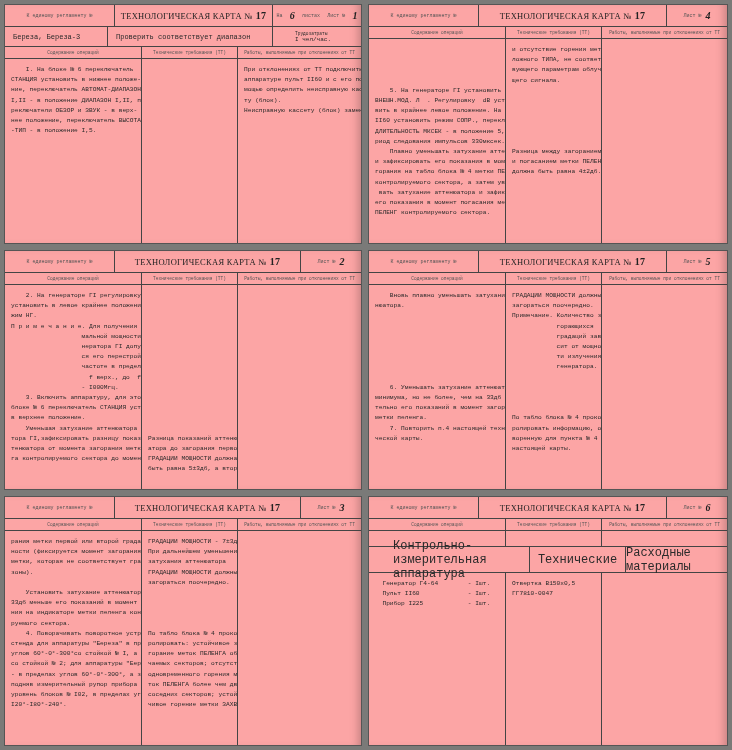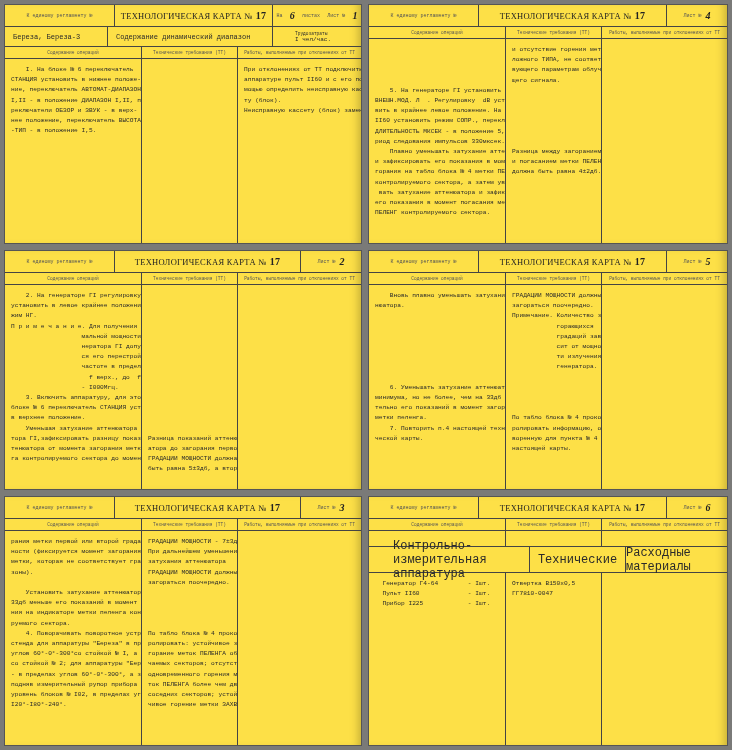--- a/index.html
+++ b/index.html
@@ -1,19 +1,19 @@
 <!DOCTYPE html>
 <html><head>
 <meta charset="utf-8">
 <style>
   * { box-sizing: border-box; margin: 0; padding: 0; }
   html, body { width: 732px; height: 750px; background: #7a7a78; overflow: hidden; }
   body { position: relative; font-family: "Liberation Mono", "DejaVu Sans Mono", monospace; color: #2a2a2a; }
   .sheet {
-    position: absolute; background: #fde047; border: 1px solid #555;
+    position: absolute; background: #fca5a5; border: 1px solid #555;
     overflow: hidden;
     box-shadow: inset -8px 0 10px -6px rgba(0,0,0,0.25);
   }
   .hdr { position: absolute; left: 0; right: 0; top: 0; height: 22px; border-bottom: 1px solid #444; display: flex; font-size: 5px; }
   .hdr > div { border-right: 1px solid #444; display: flex; align-items: center; justify-content: center; }
   .hdr > div:last-child { border-right: none; }
   .h-reg { width: 110px; color: #555; }
   .h-title { flex: 1; font-family: "Liberation Serif", "DejaVu Serif", serif; font-size: 8.5px; letter-spacing: 0.3px; color: #222; }
   .h-title b { font-weight: bold; font-size: 10px; margin-left: 3px; }
   .h-sheet { width: 60px; color: #555; }
@@ -52,21 +52,21 @@
     <div class="h-sheet-wide">
       <span>На</span>
         <b>6</b>
         <span>листах</span>
         <span>Лист №</span>
         <b>1</b>
     </div>
   </div>
   <div class="sub" style="top:22px;">
     <div style="width:103px;">Береза, Береза-3</div>
-    <div style="flex:1;">Содержание динамический диапазон</div>
+    <div style="flex:1;">Проверить соответствует диапазон</div>
     <div style="width:88px; flex-direction:column; align-items:flex-start; justify-content:center; font-size:4.5px; padding-left:22px;">
       <span>Трудозатраты</span>
         <span style="font-size:6px;">I чел/час.</span>
     </div>
   </div>
   <div class="colhdr" style="top:42px;">
     <div class="c1">Содержание операций</div>
     <div class="c2">Технические требования (ТТ)</div>
     <div class="c3">Работы, выполняемые при отклонениях от ТТ</div>
   </div>

